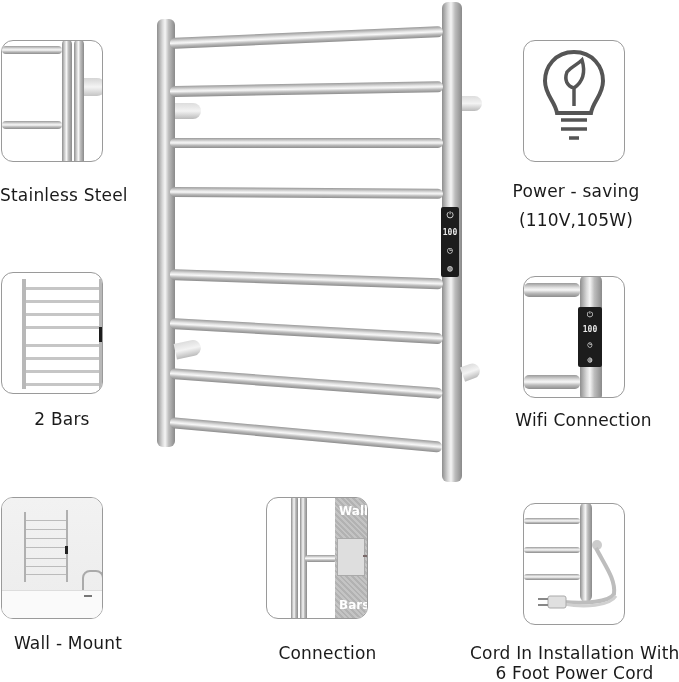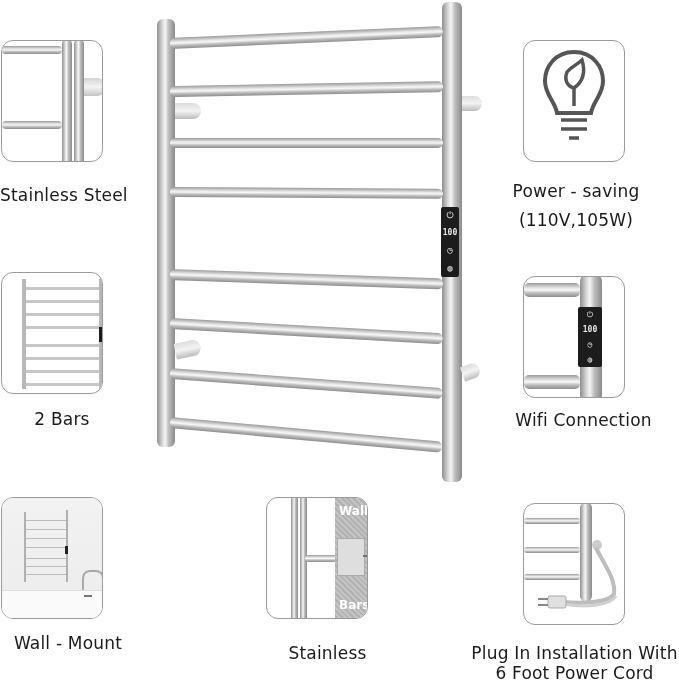--- a/index.html
+++ b/index.html
@@ -97,21 +97,21 @@
     <div class="tube-v" style="left:24px;top:-2px;width:7px;height:126px;"></div>
     <div class="tube-v" style="left:33px;top:-2px;width:7px;height:126px;"></div>
     <div class="tube-h" style="left:38px;top:57px;width:32px;height:7px;"></div>
     <div class="abs" style="left:68px;top:0;width:34px;height:122px;background:repeating-linear-gradient(45deg,#c4c4c4 0 2px,#b2b2b2 2px 4px);"></div>
     <div class="abs" style="left:70px;top:40px;width:26px;height:36px;background:#dedede;border:1px solid #aaa;"></div>
     <div class="abs" style="left:96px;top:57px;width:8px;height:2px;background:#7a6a6a;"></div>
     <span class="abs" style="left:72px;top:6px;color:#fff;font-size:12px;font-weight:bold;">Wall</span>
     <span class="abs" style="left:72px;top:100px;color:#fff;font-size:12px;font-weight:bold;">Bars</span>
   </div>
 </div>
-<div class="label" style="left:255px;top:643px;width:145px;">Stainless</div>
+<div class="label" style="left:255px;top:643px;width:145px;">Connection</div>
 
 <div class="thumb" style="left:523px;top:40px;">
   <svg width="102" height="122" viewBox="0 0 102 122" style="position:absolute;left:-1px;top:-1px;">
     <path d="M51 12 C32 12 22 27 22 41 C22 55 32 61 34 73 L68 73 C70 61 80 55 80 41 C80 27 70 12 51 12 Z" fill="none" stroke="#555" stroke-width="4"></path>
     <path d="M51 66 L51 48 M51 48 C44 46 41 40 44 32 C48 27 55 24 59 20 C62 30 61 41 51 48" fill="none" stroke="#555" stroke-width="3.5"></path>
     <line x1="38" y1="80" x2="64" y2="80" stroke="#555" stroke-width="3.5"></line>
     <line x1="38" y1="89" x2="64" y2="89" stroke="#555" stroke-width="3.5"></line>
     <line x1="46" y1="98" x2="56" y2="98" stroke="#555" stroke-width="3.5"></line>
   </svg>
 </div>
@@ -142,14 +142,14 @@
     <div class="abs" style="left:68px;top:36px;width:10px;height:10px;background:#ccc;border-radius:50%;"></div>
     <svg width="102" height="122" viewBox="0 0 102 122" style="position:absolute;left:0;top:0;">
       <path d="M72 44 C80 60 92 75 90 90 C86 98 60 100 40 98" fill="none" stroke="#bdbdbd" stroke-width="4"></path>
       <path d="M40 100 C60 104 86 102 92 92" fill="none" stroke="#d0d0d0" stroke-width="3"></path>
       <rect x="24" y="92" width="18" height="12" rx="2" fill="#e0e0e0" stroke="#aaa"></rect>
       <line x1="14" y1="95" x2="24" y2="95" stroke="#888" stroke-width="2"></line>
       <line x1="14" y1="101" x2="24" y2="101" stroke="#888" stroke-width="2"></line>
     </svg>
   </div>
 </div>
-<div class="label" style="left:470px;top:643px;width:209px;">Plug In Installation With</div>
+<div class="label" style="left:470px;top:643px;width:209px;">Cord In Installation With</div>
 <div class="label" style="left:470px;top:663px;width:209px;">6 Foot Power Cord</div>
 
 </body></html>

